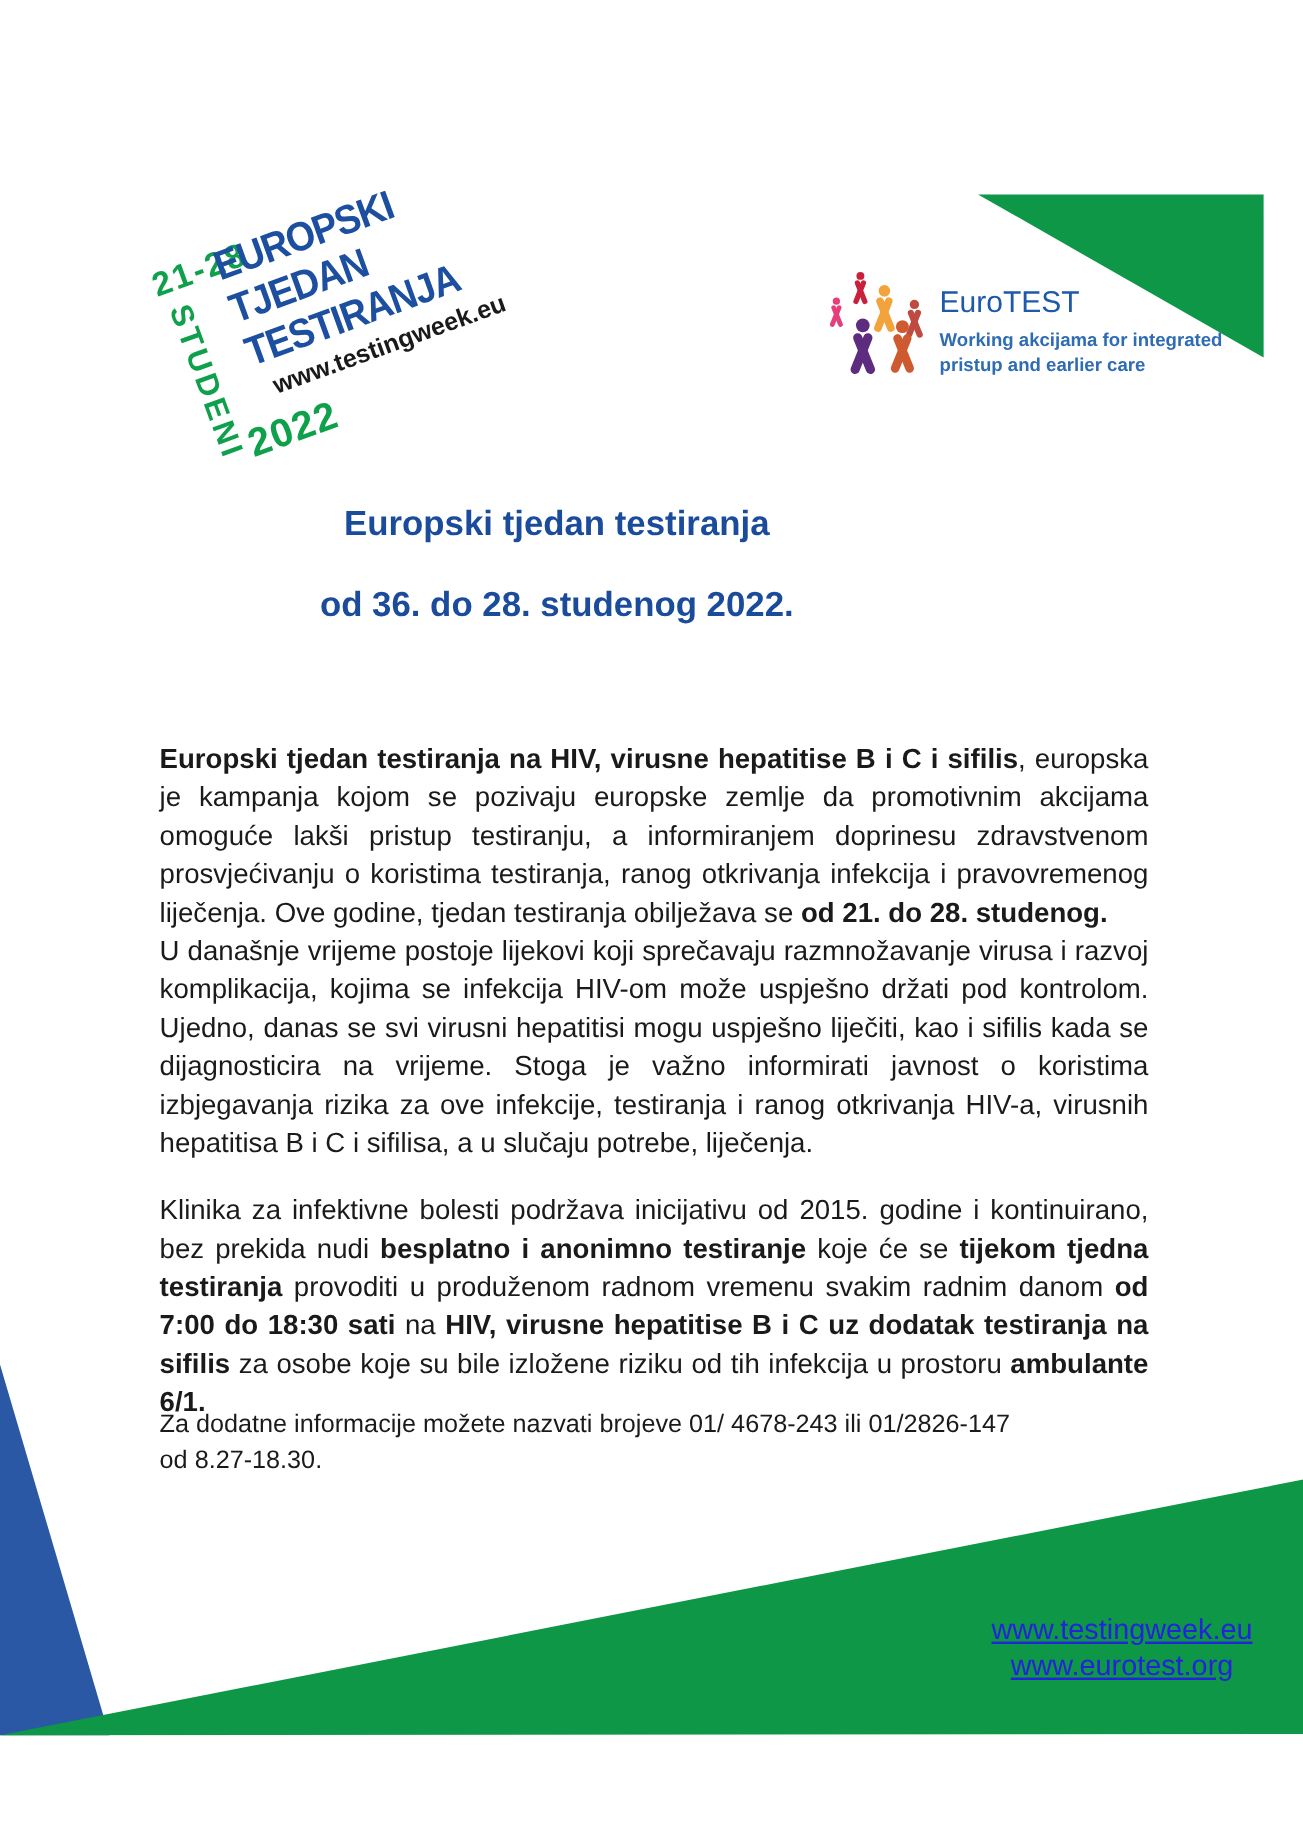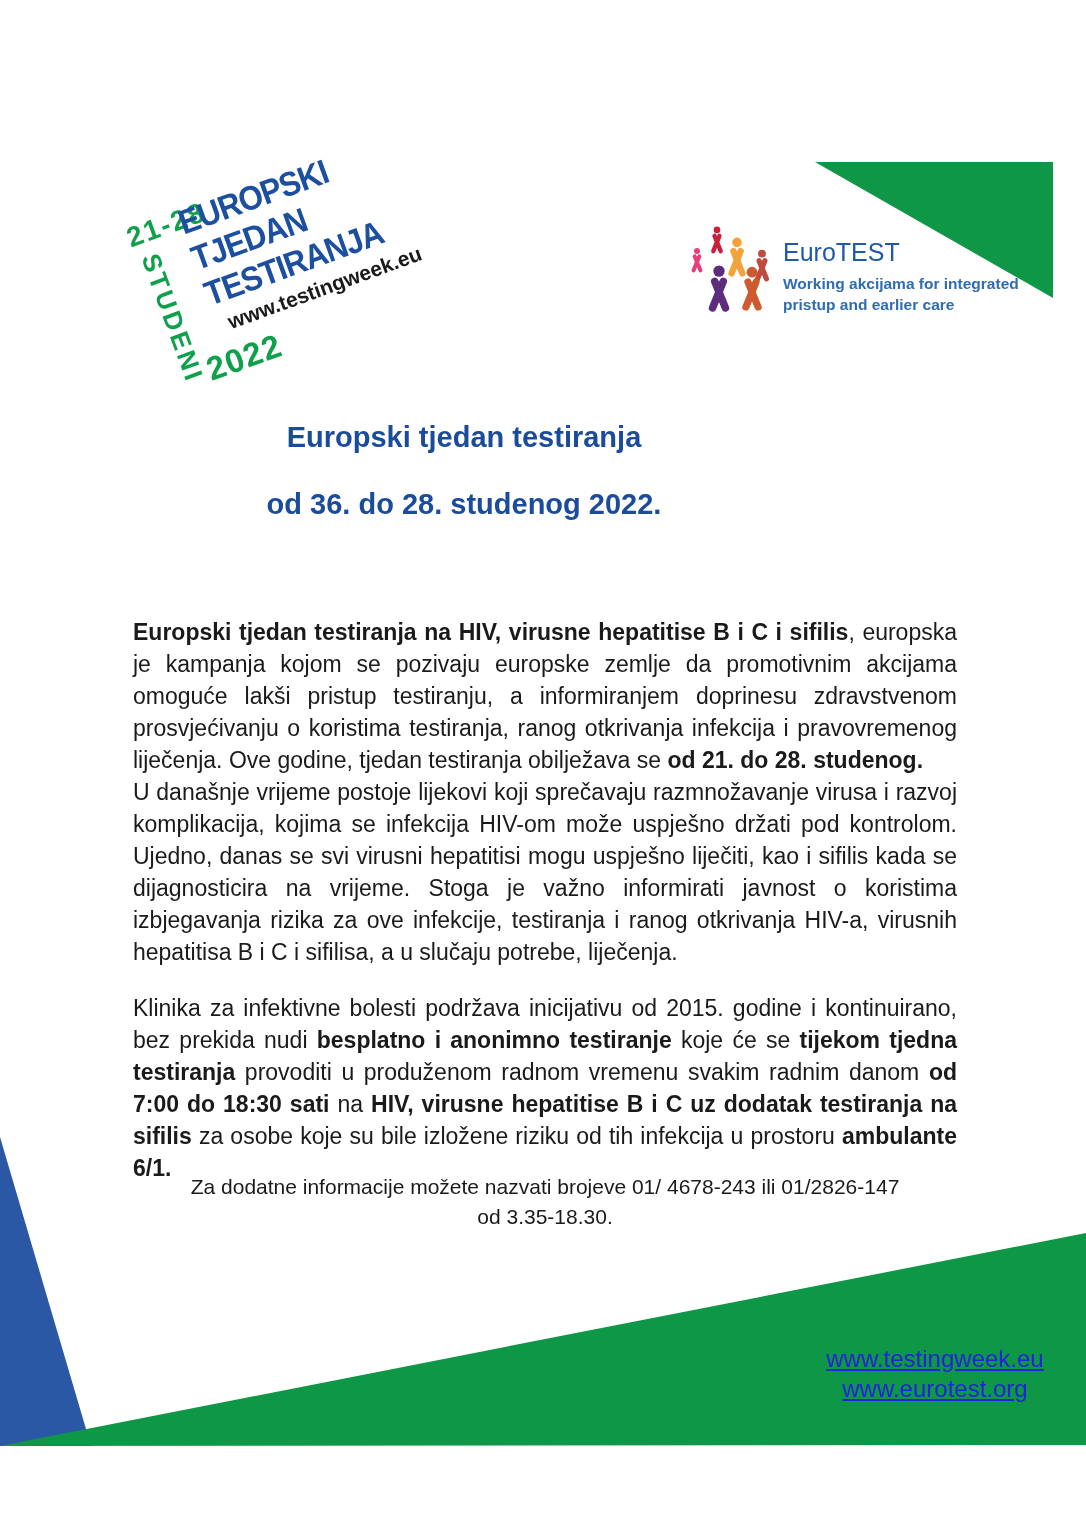--- a/index.html
+++ b/index.html
@@ -48,21 +48,21 @@
   .titles{position:absolute;left:0;top:404px;width:908px;text-align:center;z-index:1;margin-left:10px;}
   .titles div{line-height:67px;font-size:29px;font-weight:bold;color:var(--heading_blue);}
 
   
   .body-text{position:absolute;left:133px;top:616px;width:824px;font-size:23px;line-height:32px;z-index:1;}
   .body-text p{margin:0;text-align:justify;}
   .body-text p.spaced{margin-top:24px;}
   .body-text .b{font-weight:bold;}
 
   
-  .info{position:absolute;left:133px;top:1172px;width:824px;text-align:center;
+  .info{position:absolute;left:133px;top:1172px;width:824px;text-align:left;
         font-size:21px;line-height:30px;z-index:1;}
 
   
   .links{position:absolute;left:810px;top:1344px;width:250px;text-align:center;
          font-size:24px;line-height:30px;z-index:2;}
   .links a{color:var(--link_blue);text-decoration:underline;cursor:pointer;}
 </style>
 </head>
 <body>
 
@@ -115,21 +115,21 @@
   </div>
 
   <div class="body-text">
     <p><span class="b">Europski tjedan testiranja na HIV, virusne hepatitise B i C i sifilis</span><span>, europska je kampanja kojom se pozivaju europske zemlje da promotivnim akcijama omoguće lakši pristup testiranju, a informiranjem doprinesu zdravstvenom prosvjećivanju o koristima testiranja, ranog otkrivanja infekcija i pravovremenog liječenja. Ove godine, tjedan testiranja obilježava se </span><span class="b">od 21. do 28. studenog.</span></p>
     <p><span>U današnje vrijeme postoje lijekovi koji sprečavaju razmnožavanje virusa i razvoj komplikacija, kojima se infekcija HIV-om može uspješno držati pod kontrolom. Ujedno, danas se svi virusni hepatitisi mogu uspješno liječiti, kao i sifilis kada se dijagnosticira na vrijeme. Stoga je važno informirati javnost o koristima izbjegavanja rizika za ove infekcije, testiranja i ranog otkrivanja HIV-a, virusnih hepatitisa B i C i sifilisa, a u slučaju potrebe, liječenja.</span></p>
     <p class="spaced"><span>Klinika za infektivne bolesti podržava inicijativu od 2015. godine i kontinuirano, bez prekida nudi </span><span class="b">besplatno i anonimno testiranje</span><span> koje će se </span><span class="b">tijekom tjedna testiranja</span><span> provoditi u produženom radnom vremenu svakim radnim danom </span><span class="b">od 7:00 do 18:30 sati</span><span> na </span><span class="b">HIV, virusne hepatitise B i C uz dodatak testiranja na sifilis</span><span> za osobe koje su bile izložene riziku od tih infekcija u prostoru </span><span class="b">ambulante 6/1.</span></p>
   </div>
 
   <div class="info">
     <div>Za dodatne informacije možete nazvati brojeve 01/ 4678-243 ili 01/2826-147</div>
-    <div>od 3.35-18.30.</div>
+    <div>od 8.27-18.30.</div>
   </div>
 
   <div class="links">
     <div><a>www.testingweek.eu</a></div>
     <div><a>www.eurotest.org</a></div>
   </div>
 
 </div>
 
 </body></html>

